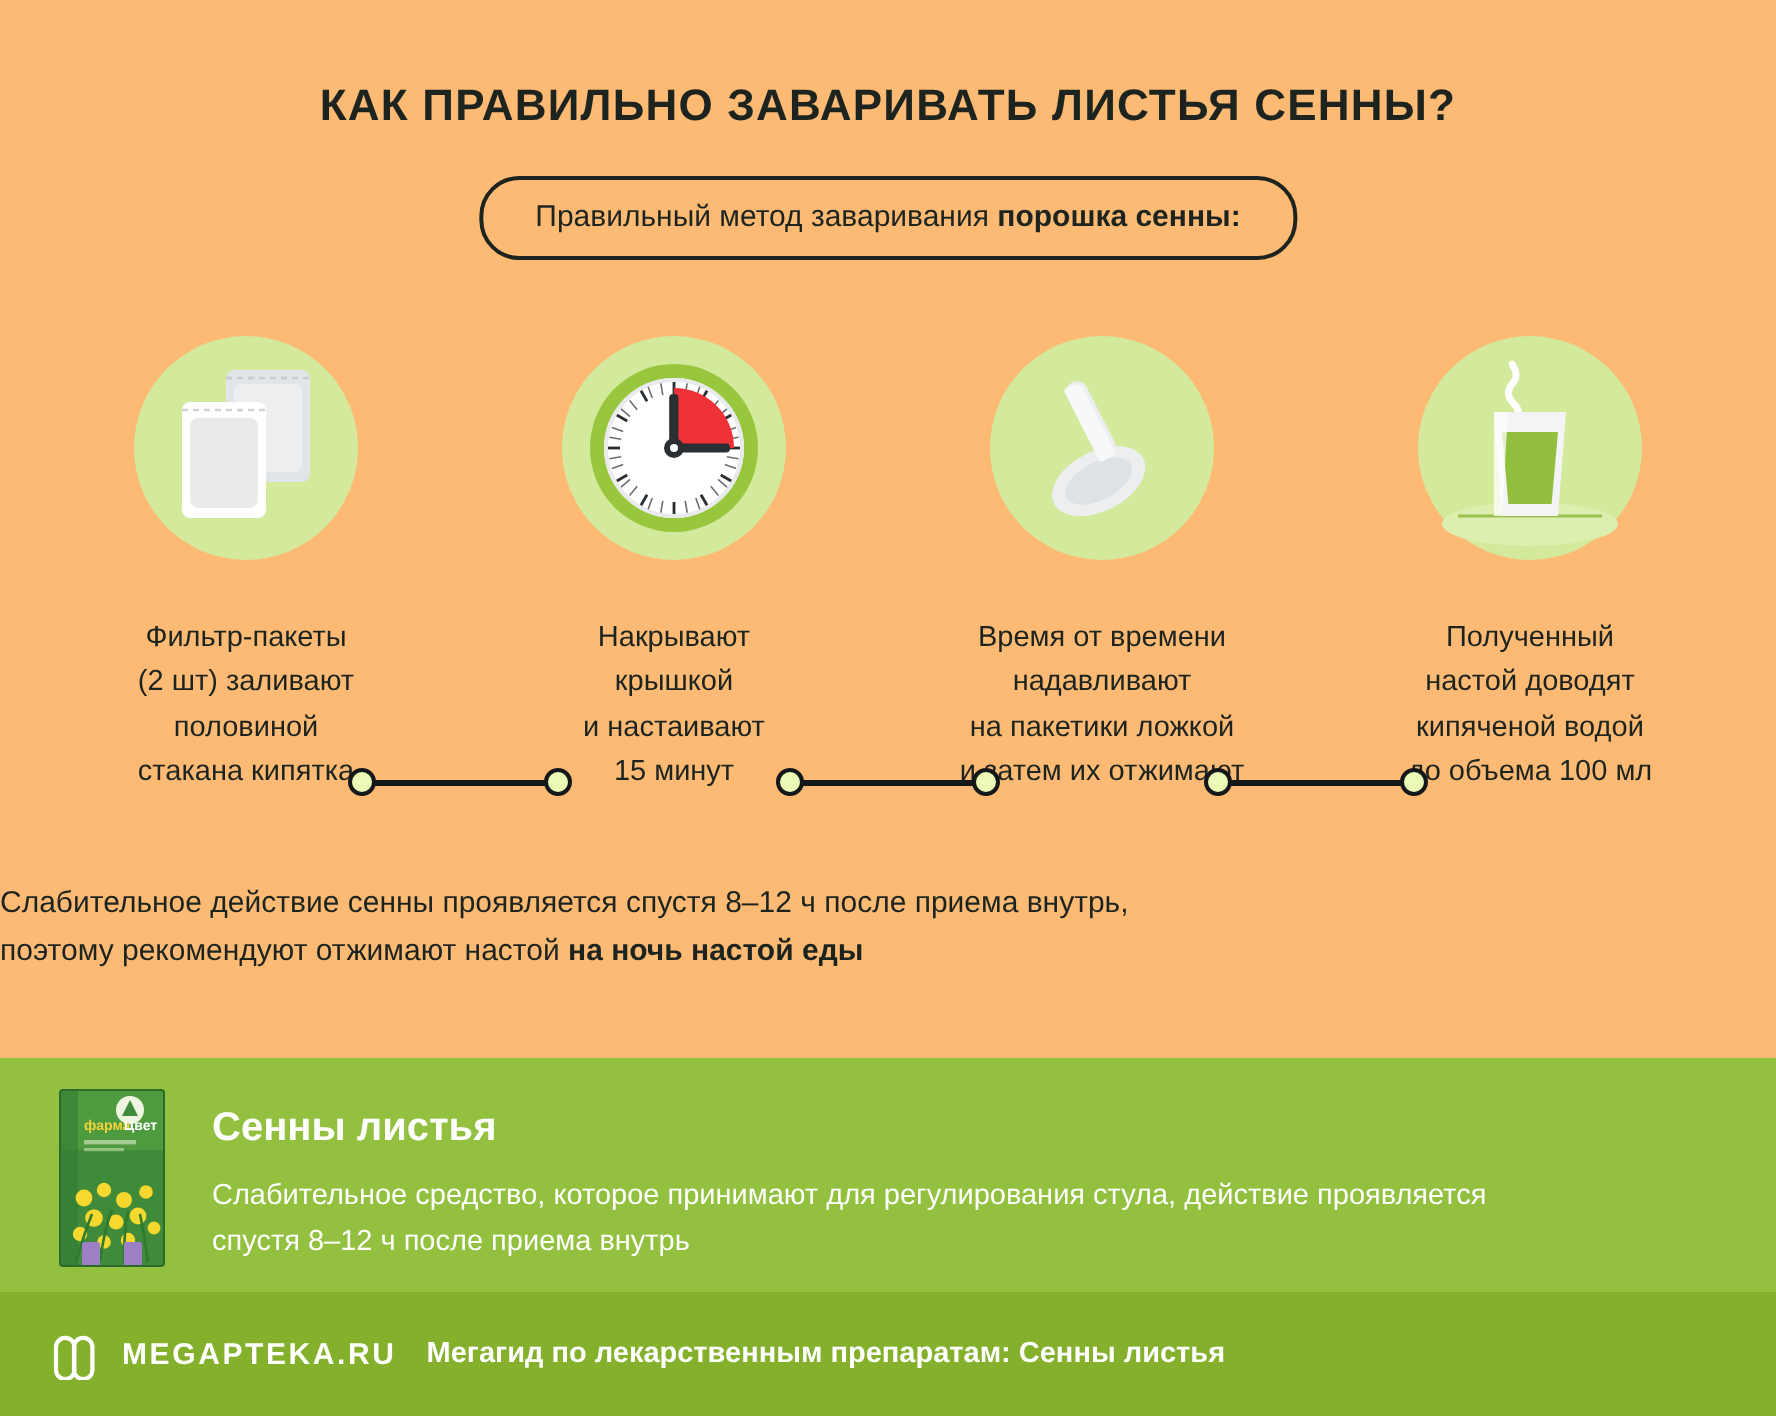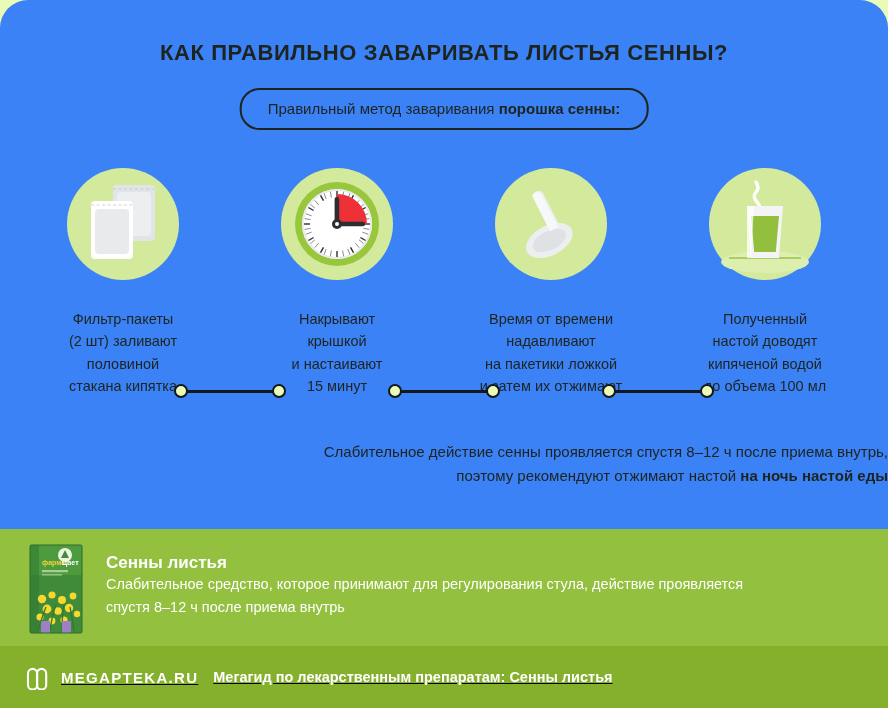--- a/index.html
+++ b/index.html
@@ -10,22 +10,21 @@
     width: 888px;
     height: 708px;
     font-family: "Liberation Sans", sans-serif;
     background: #e9fbb6;
     overflow: hidden;
   }
   .page {
     position: relative;
     width: 888px;
     height: 708px;
-    background: #3b82f6;
-    border-radius: 28px;
+    background: #fdba74;
   }
 
   
   .title {
     position: absolute;
     left: 0;
     top: 40px;
     width: 888px;
     text-align: center;
     font-size: 22px;
@@ -107,21 +106,21 @@
   }
   .connector .dot.left { left: 0; }
   .connector .dot.right { right: 0; }
 
   
   .note {
     position: absolute;
     left: 0;
     top: 440px;
     width: 888px;
-    text-align: right;
+    text-align: left;
     font-size: 15px;
     line-height: 1.62;
     color: #1d2420;
   }
   .note b { font-weight: bold; }
 
   
   .banner {
     position: absolute;
     left: 0;
@@ -140,42 +139,42 @@
   }
   .product-box {
     width: 56px;
     height: 92px;
     flex: 0 0 56px;
     margin-right: 22px;
     position: relative;
   }
   .banner-text { padding-top: 10px; }
   .banner-title {
-    font-size: 17px;
+    font-size: 20px;
     font-weight: bold;
     color: #ffffff;
+    margin-bottom: 11px;
   }
   .banner-desc {
     font-size: 14.5px;
     line-height: 1.62;
     color: #ffffff;
     max-width: 660px;
   }
 
   
   .footer {
     position: absolute;
     left: 0;
     top: 646px;
     width: 888px;
     height: 62px;
     background: #84b02c;
     display: flex;
     align-items: center;
-    text-decoration: underline;
   }
   .logo-mark {
     margin-left: 24px;
     flex: 0 0 auto;
     display: flex;
     align-items: center;
   }
   .logo-word {
     margin-left: 11px;
     font-size: 15px;

